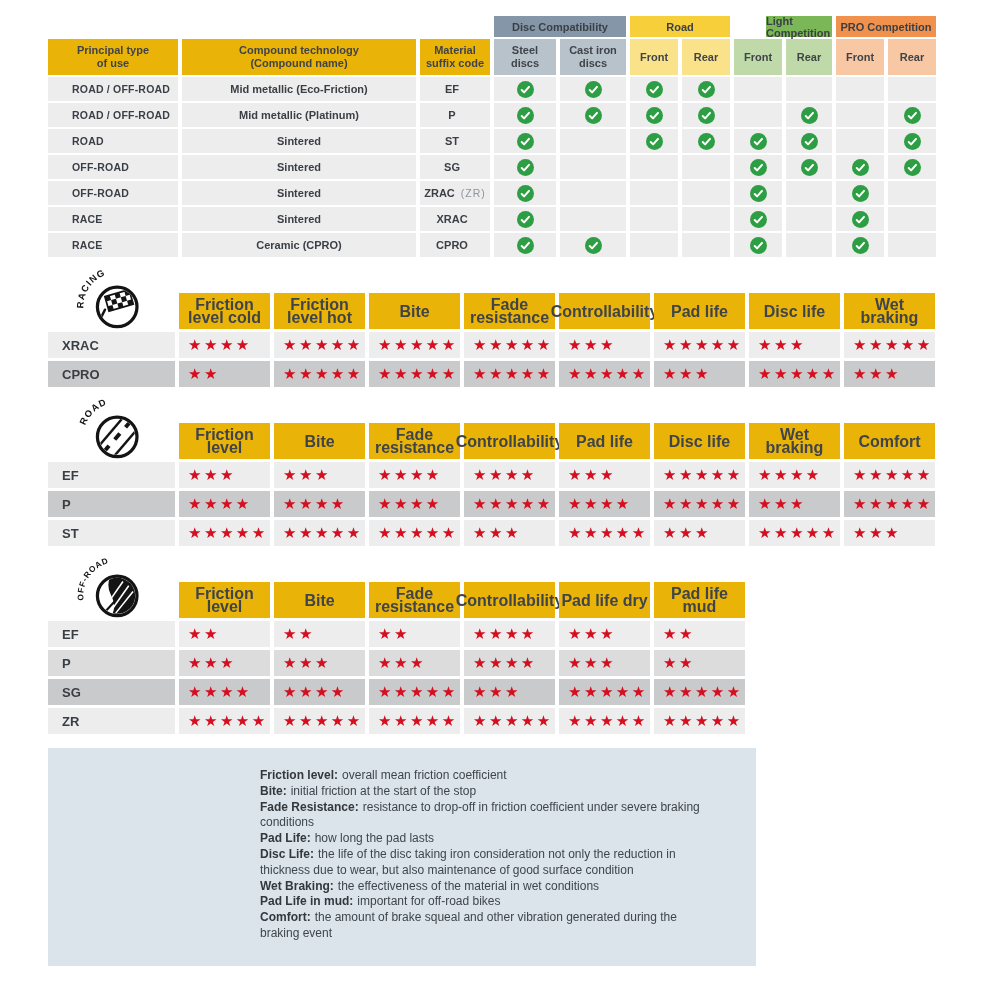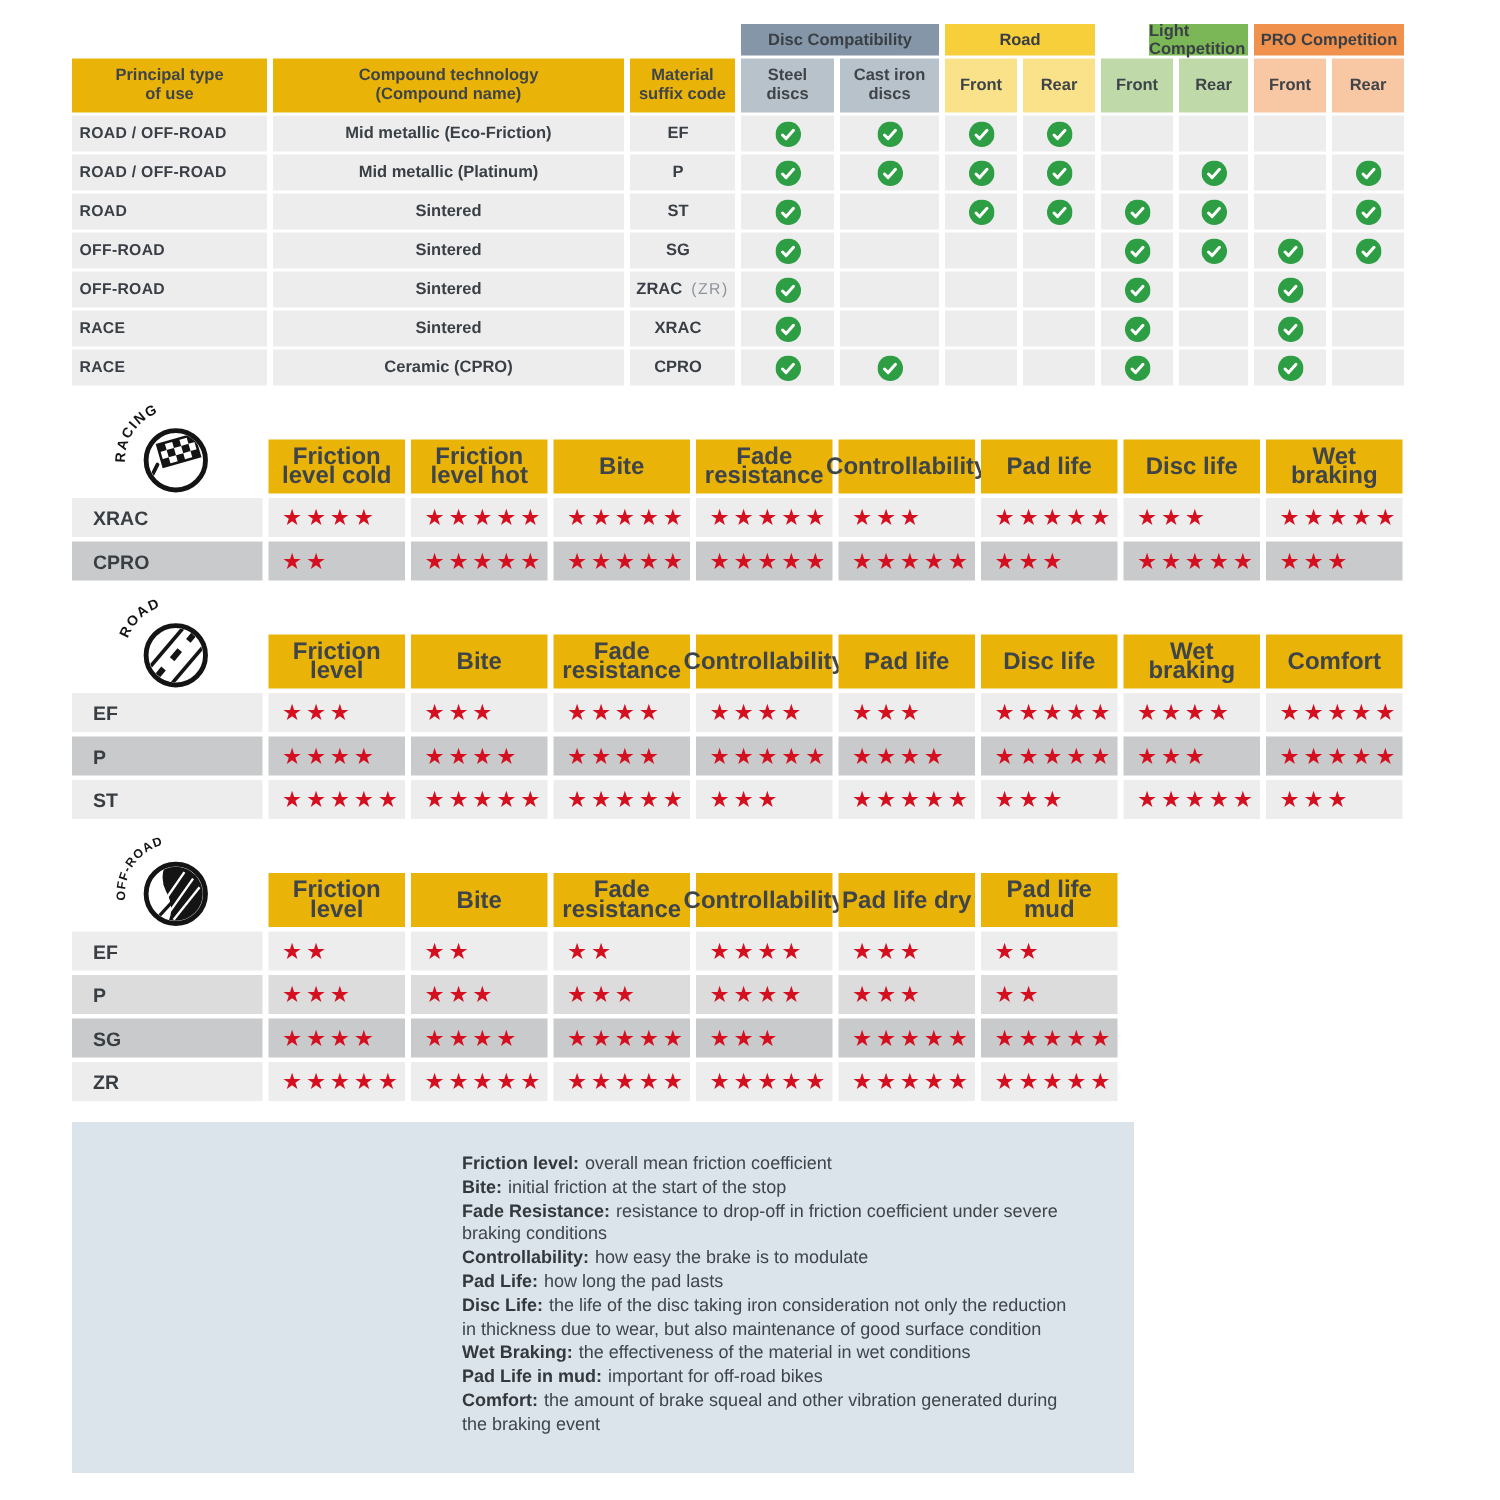--- a/index.html
+++ b/index.html
@@ -16,41 +16,41 @@
     display:grid;
     grid-template-columns:130px 234px 70px 62px 66px 48px 48px 48px 46px 48px 48px;
     column-gap:4px;row-gap:2px;
   }
   .group-hdr{height:21px;display:flex;align-items:center;justify-content:center;
     font-size:11px;font-weight:bold;color:#3a3f45;}
   .hdr{height:36px;display:flex;align-items:center;justify-content:center;
     background:#eab308;font-size:11px;font-weight:bold;line-height:13px;color:#3f4449;}
   .cell{height:24px;display:flex;align-items:center;justify-content:center;
     background:#ededee;font-size:11px;font-weight:bold;color:#3a3f45;}
-  .use{justify-content:flex-start;padding-left:5px;font-size:10.5px;letter-spacing:.2px;}
+  .use{justify-content:flex-start;padding-left:24px;font-size:10.5px;letter-spacing:.2px;}
   .suffix-note{color:#8d949b;font-weight:normal;margin-left:6px;letter-spacing:1px;font-size:10.5px;}
 
   
   .rating-section{position:relative;padding-top:24px;margin-top:12px;}
   .table-icon{position:absolute;left:26px;top:-4px;width:72px;height:70px;}
   .rating-grid{display:grid;column-gap:4px;row-gap:3px;}
   .rating-grid .hdr{height:36px;font-size:16px;}
   .rlabel{height:26px;display:flex;align-items:center;padding-left:14px;
     font-size:13px;font-weight:bold;color:#393e43;}
   .rcell{height:26px;display:flex;align-items:center;padding-left:9px;}
   .light{background:#ededee;}
   .medium{background:#dcdcdd;}
   .dark{background:#c9cacb;}
   .stars{color:var(--star,#d40f20);font-size:15px;letter-spacing:2.5px;line-height:1;
     font-family:"DejaVu Sans",sans-serif;}
 
   
   #legend-box{margin-top:14px;background:#dbe4ea;padding:20px 40px 24px 212px;box-sizing:border-box;}
   #legend-title{font-size:13px;font-weight:bold;letter-spacing:.3px;margin-bottom:7px;}
-  .legend-item{font-size:12px;line-height:15.8px;color:#3f454b;max-width:648px;margin-left:48px;}
+  .legend-item{font-size:12px;line-height:15.8px;color:#3f454b;max-width:648px;}
   .legend-item .term{font-weight:bold;color:#33383d;}
   .legend-item .term::after{content:":";}
   .legend-item .desc{margin-left:4px;}
 </style>
 </head>
 <body>
 
 <div class="page">
   <div id="compat-grid">
       <div class="ghost" style="grid-column: span 3;"></div>
@@ -635,21 +635,20 @@
             <span class="stars">★★★★★</span>
           </div>
         </div>
       </div>
     </div>
   <div id="legend-box">
     <div id="legend-items">
         <div class="legend-item"><span class="term">Friction level</span><span class="desc">overall mean friction coefficient</span></div>
         <div class="legend-item"><span class="term">Bite</span><span class="desc">initial friction at the start of the stop</span></div>
         <div class="legend-item"><span class="term">Fade Resistance</span><span class="desc">resistance to drop-off in friction coefficient under severe braking conditions</span></div>
-        <div class="legend-item"><span class="term">Controllability</span><span class="desc">how easy the brake is to modulate</span></div>
         <div class="legend-item"><span class="term">Pad Life</span><span class="desc">how long the pad lasts</span></div>
         <div class="legend-item"><span class="term">Disc Life</span><span class="desc">the life of the disc taking iron consideration not only the reduction in thickness due to wear, but also maintenance of good surface condition</span></div>
         <div class="legend-item"><span class="term">Wet Braking</span><span class="desc">the effectiveness of the material in wet conditions</span></div>
         <div class="legend-item"><span class="term">Pad Life in mud</span><span class="desc">important for off-road bikes</span></div>
         <div class="legend-item"><span class="term">Comfort</span><span class="desc">the amount of brake squeal and other vibration generated during the braking event</span></div>
       </div>
   </div>
 </div>
 
 </body></html>

